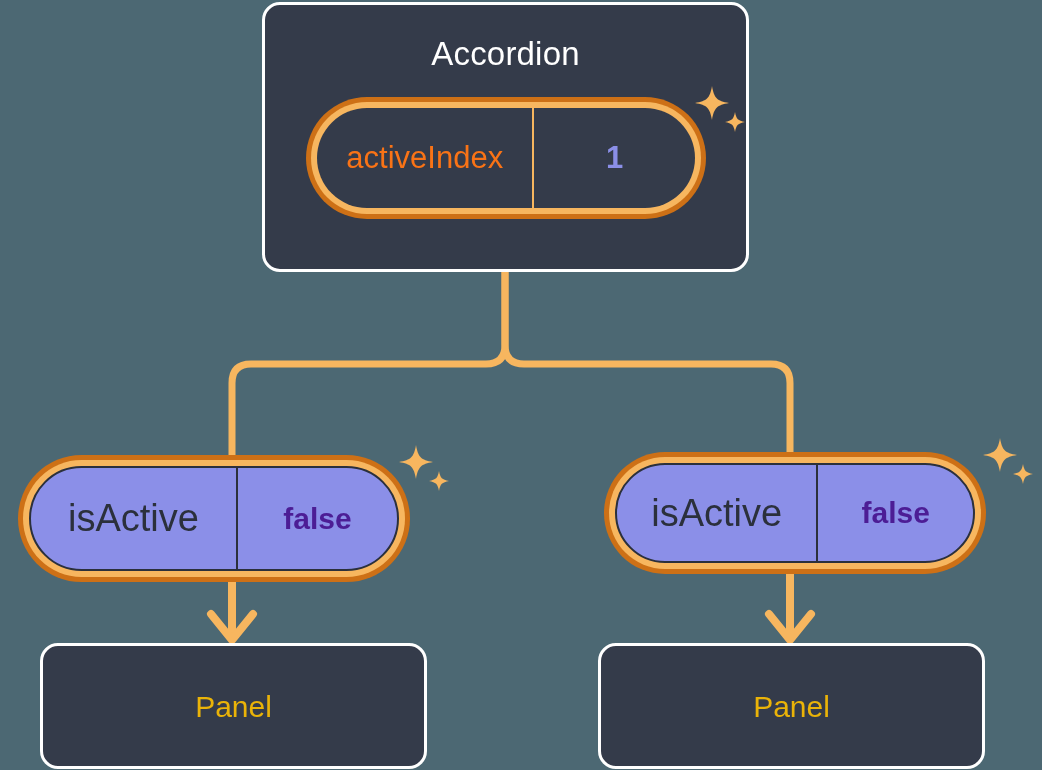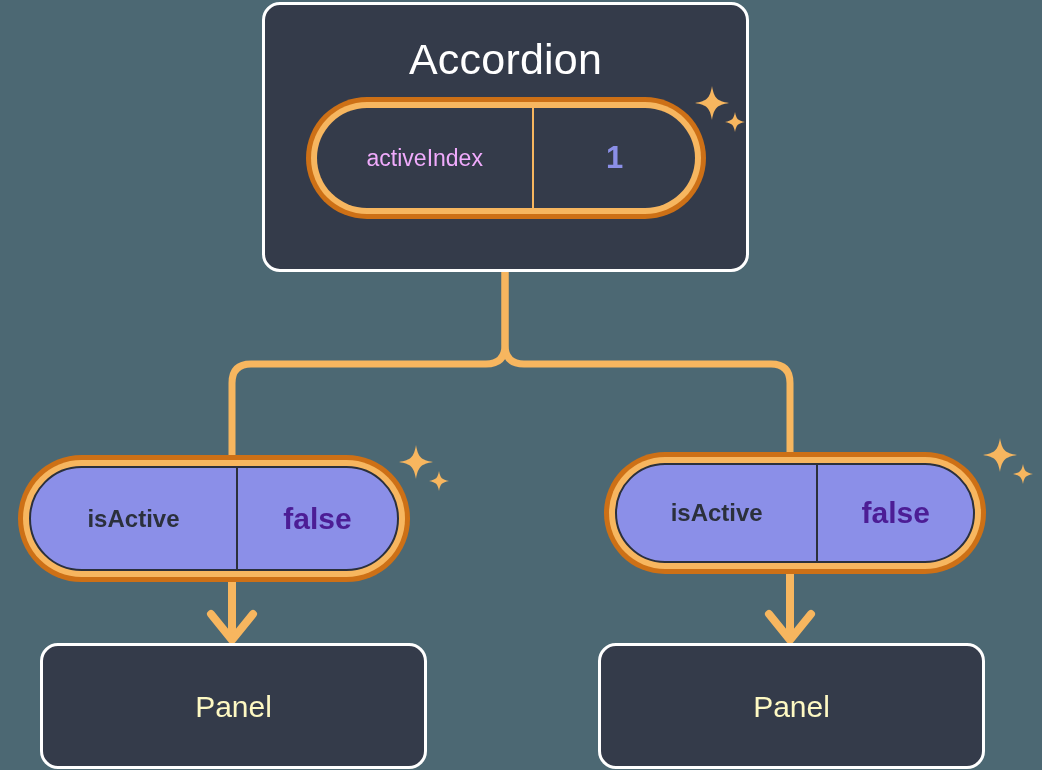--- a/index.html
+++ b/index.html
@@ -44,38 +44,38 @@
     width: 487px;
     height: 270px;
   }
   .card-title {
     position: absolute;
     left: 0;
     right: 0;
     top: 30px;
     text-align: center;
     color: #ffffff;
-    font-size: 43px;
+    font-size: 33px;
     font-weight: 400;
     letter-spacing: 0.2px;
   }
   .panel-card {
     width: 387px;
     height: 126px;
     top: 643px;
   }
   #panel-left  { left: 40px;  }
   #panel-right { left: 598px; }
   .panel-label {
     position: absolute;
     left: 0;
     right: 0;
     top: 44px;
     text-align: center;
-    color: #fef9c3;
+    color: #eab308;
     font-size: 30px;
     font-weight: 400;
   }
 
   
   
   .pill-outer {
     position: absolute;
     background: #cd7016;
     border-radius: 999px;
@@ -109,42 +109,42 @@
     left: 306px;
     top: 97px;
     width: 400px;
     height: 122px;
   }
   #accordion-pill .pill-inner {
     background: #343b4a;
   }
   #accordion-pill .cell-key {
     flex: 0 0 57%;
-    color: #f0abfc;
-    font-size: 23px;
+    color: #f97316;
+    font-size: 31px;
     font-weight: 400;
   }
   #accordion-pill .cell-val {
     flex: 1 1 auto;
     color: #8b8fe8;
     font-size: 31px;
     font-weight: 700;
     border-left: 2px solid #f7b65f;
   }
 
   
   .pill-purple .pill-inner {
     background: #8b8fe8;
     border: 2px solid #2b303c;
   }
   .pill-purple .cell-key {
     flex: 0 0 56%;
     color: #2b303c;
-    font-size: 24px;
-    font-weight: 700;
+    font-size: 38px;
+    font-weight: 400;
   }
   .pill-purple .cell-val {
     flex: 1 1 auto;
     color: #4c1d95;
     font-size: 30px;
     font-weight: 700;
     border-left: 2px solid #2b303c;
   }
   #isactive-left {
     left: 18px;

